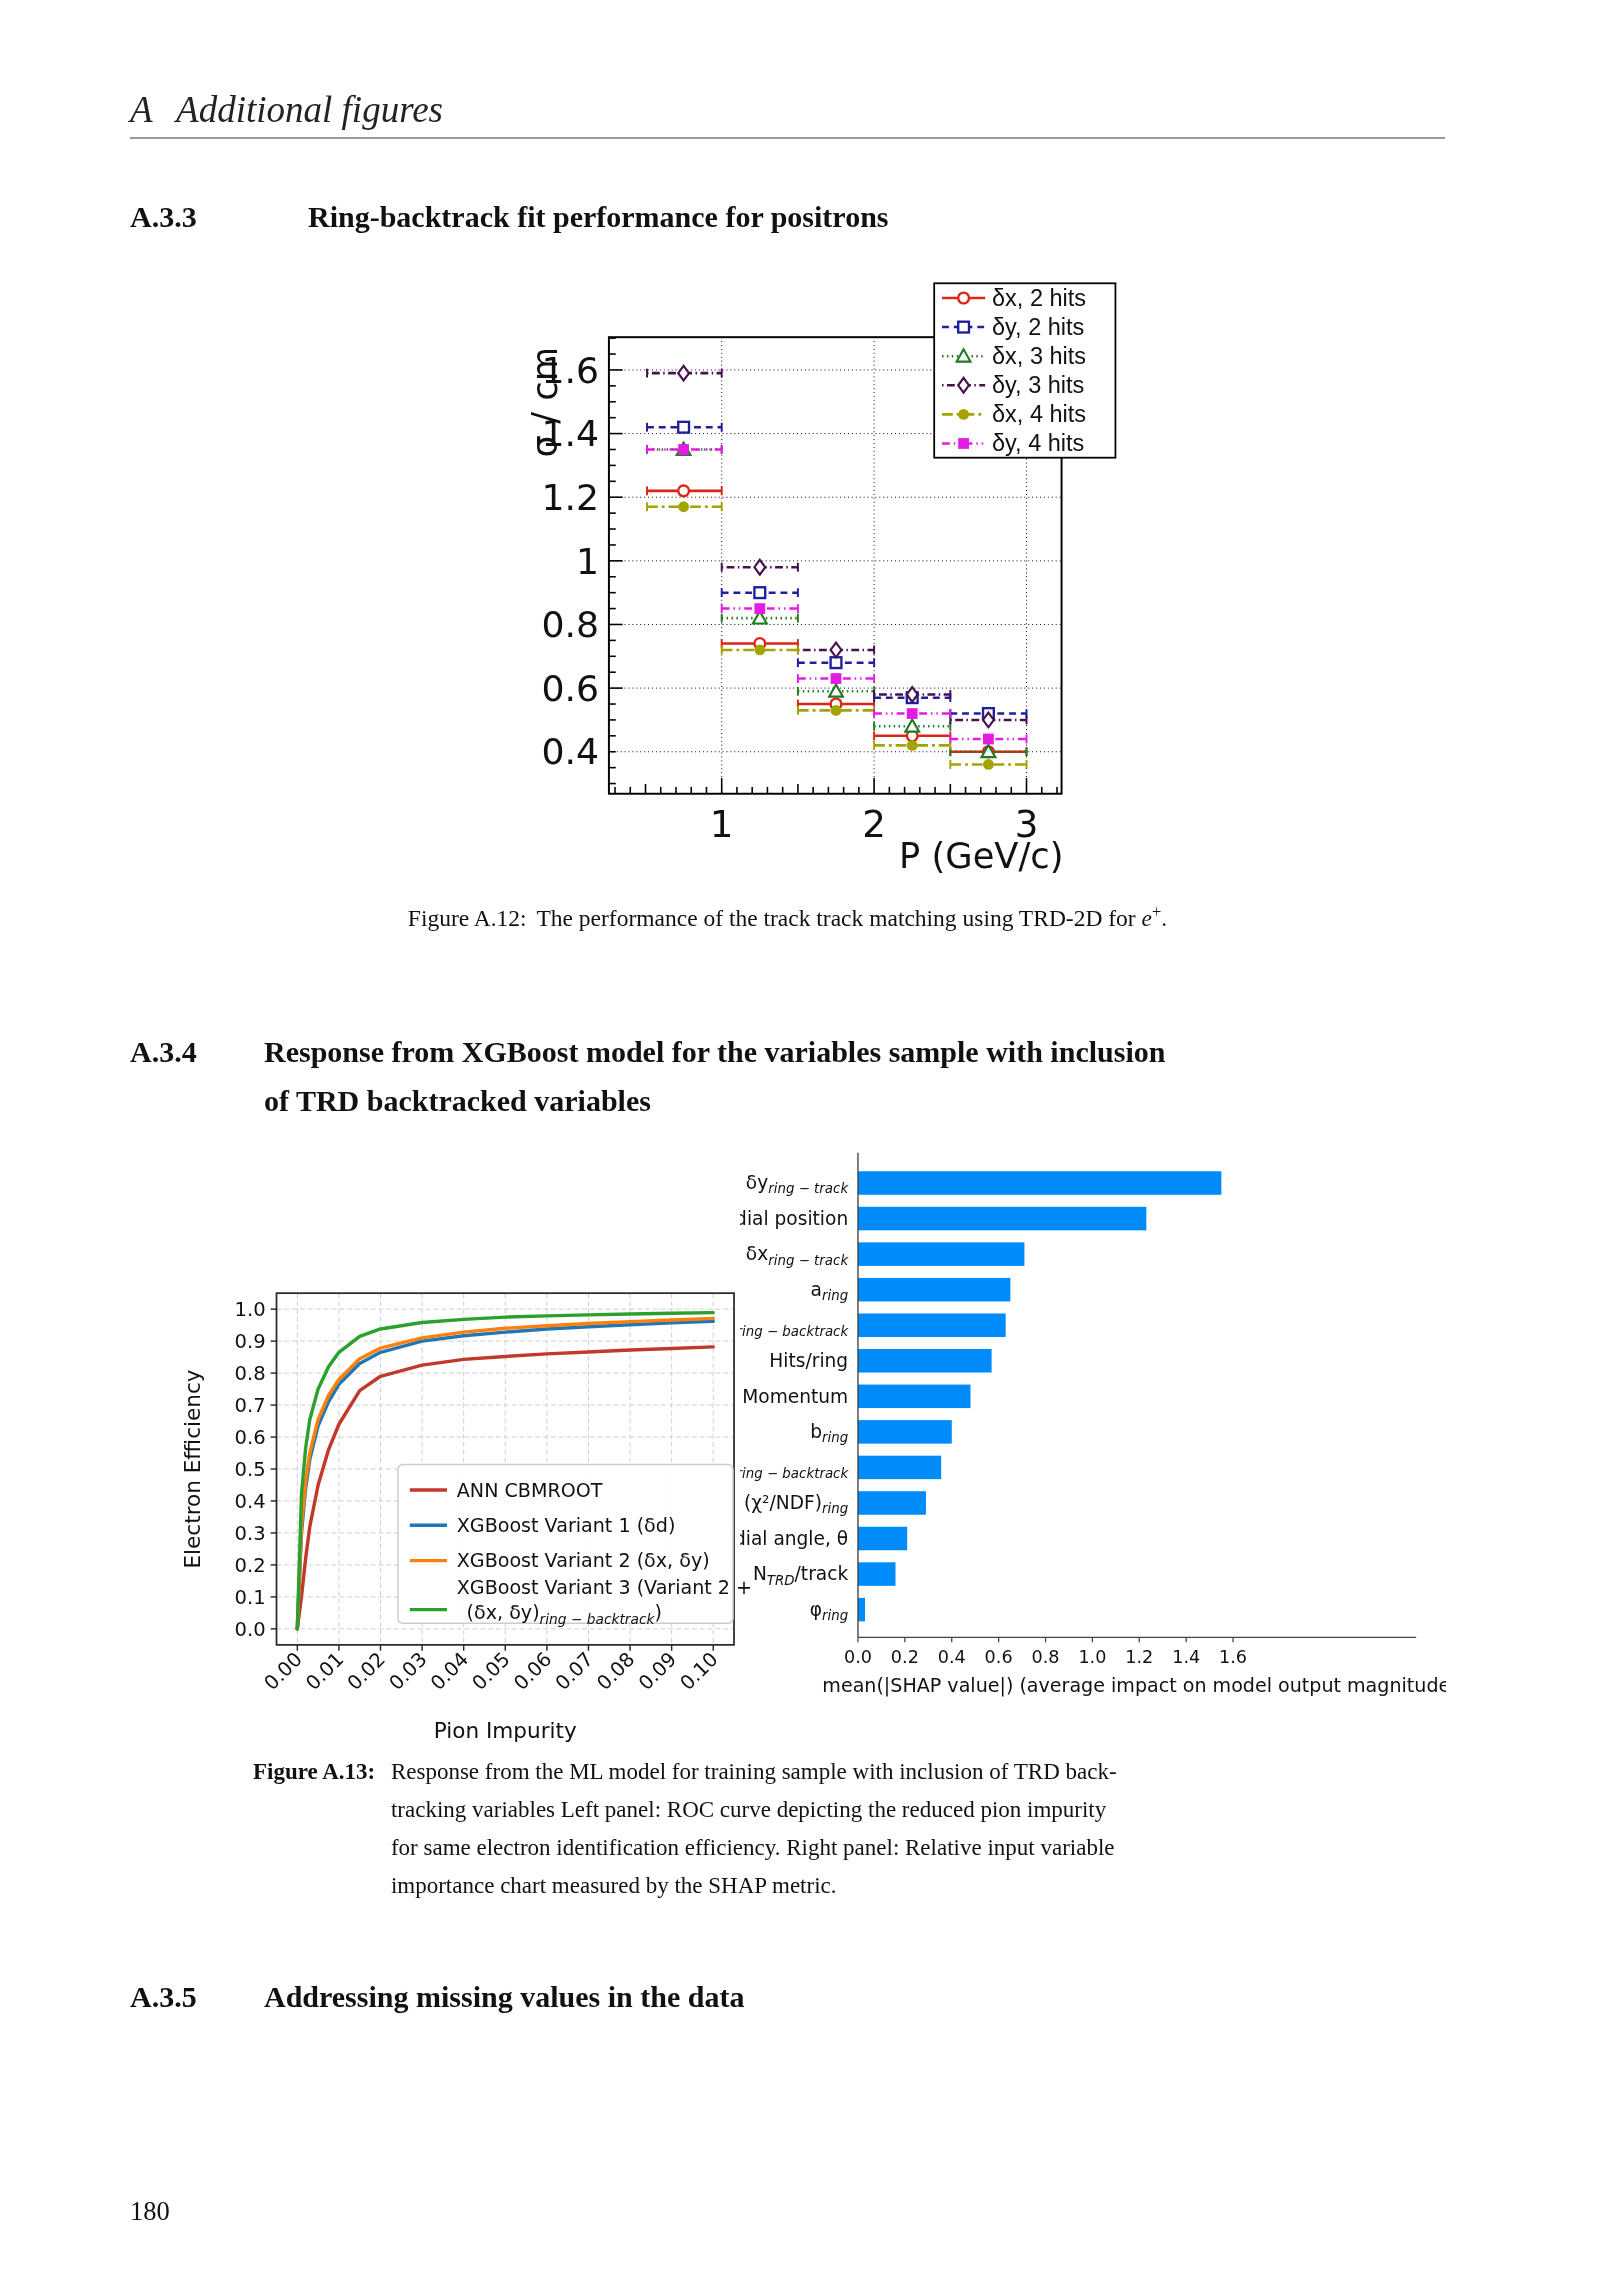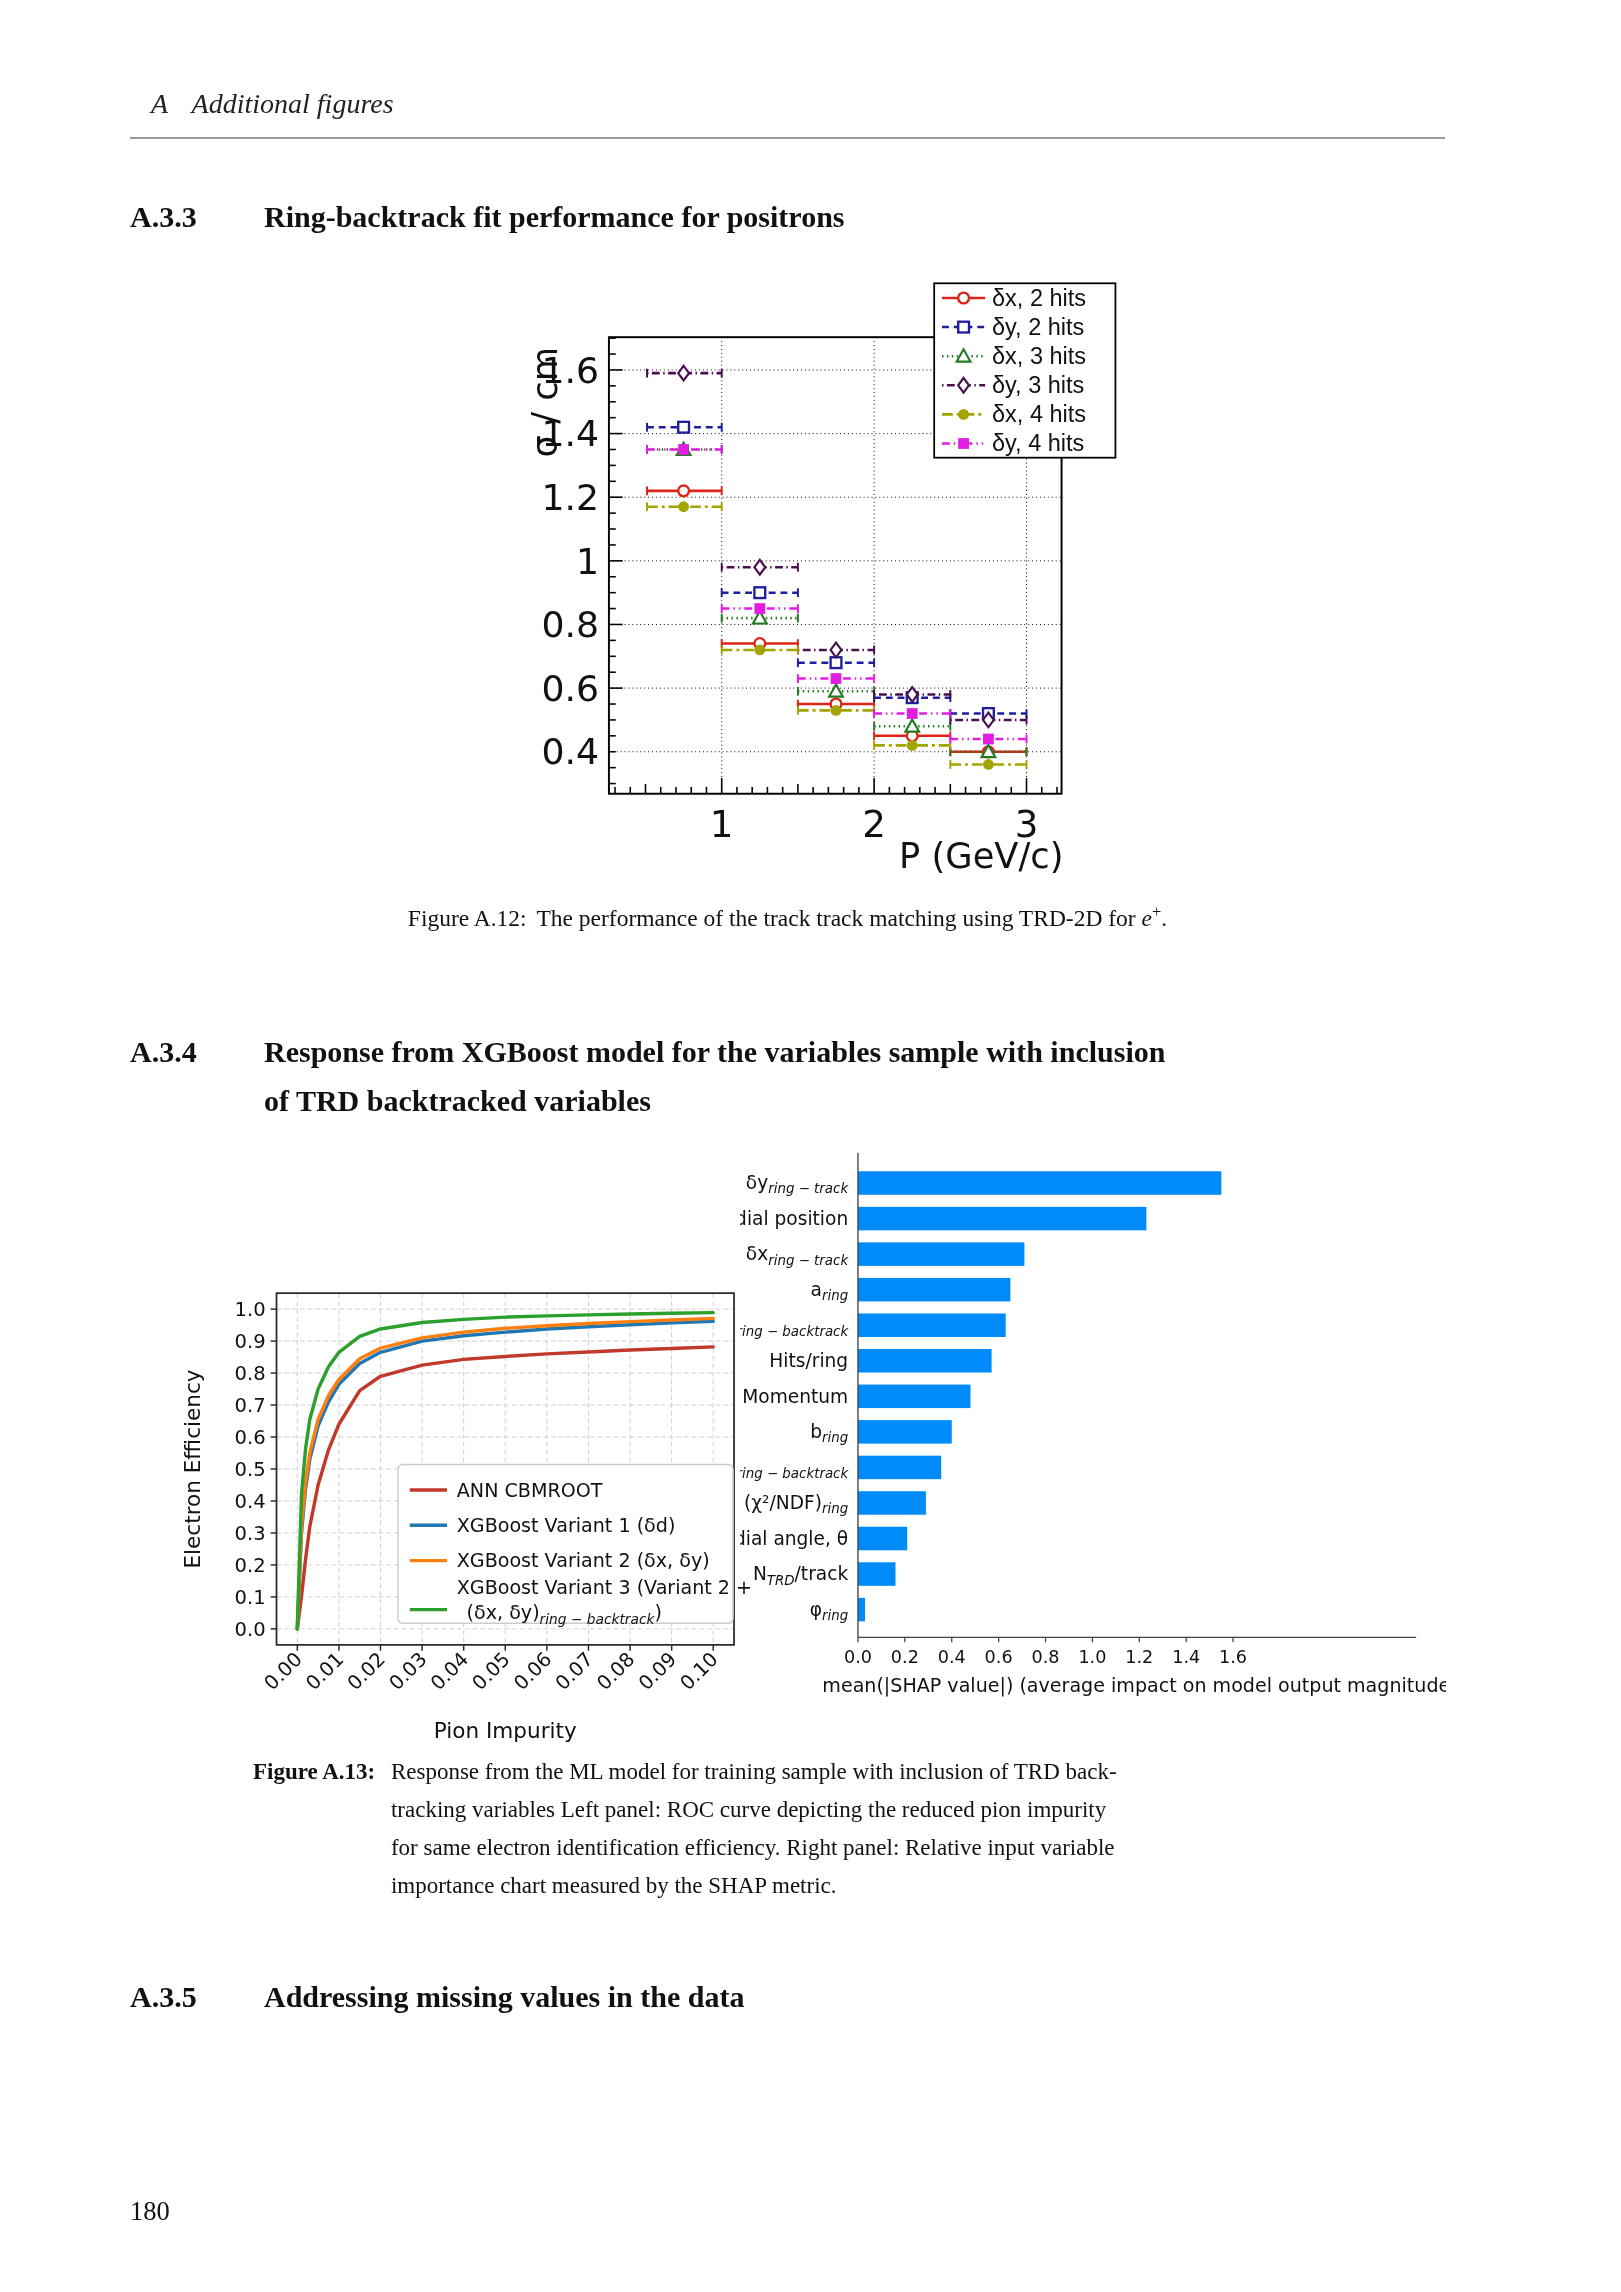--- a/index.html
+++ b/index.html
@@ -3,35 +3,35 @@
 <meta charset="utf-8">
 <style>
   html,body{margin:0;padding:0;background:#e8e8e8;}
   .page{
     position:relative; width:1621px; height:2293px; background:#ffffff;
     font-family:"Liberation Serif", serif; color:#111; overflow:hidden;
     margin:0 auto;
   }
   .runhead{
     position:absolute; left:130px; top:88px; width:1315px;
-    font-style:italic; font-size:28px; color:#222;margin-left:21px;
+    font-style:italic; font-size:37px; color:#222;
   }
   .runhead .hnum{margin-right:23.5px;}
   .runrule{
     position:absolute; left:130px; top:137px; width:1315px; height:2px;
     background:#9a9a9a;
   }
   .secheading{
     position:absolute; left:130px; width:1353px;
     font-weight:bold; font-size:30px; line-height:1.64;
     display:flex; align-items:flex-start;
   }
   .secheading .h-num{width:134px; flex:0 0 134px;}
   .secheading .h-title{white-space:pre-line; flex:1;}
-  #sec333{top:192px;}
+  #sec333{top:192px;gap:44px;}
   #sec334{top:1027px;}
   #sec335{top:1972px;}
   .caption12{
     position:absolute; left:130px; top:902px; width:1315px;
     text-align:center; font-size:23.5px;
   }
   .caption12 .cap-label{font-weight:normal; margin-right:9.8px;}
   .caption13{
     position:absolute; left:253px; top:1753px; width:1196px;
     font-size:23px; display:flex; align-items:flex-start; line-height:38px;

